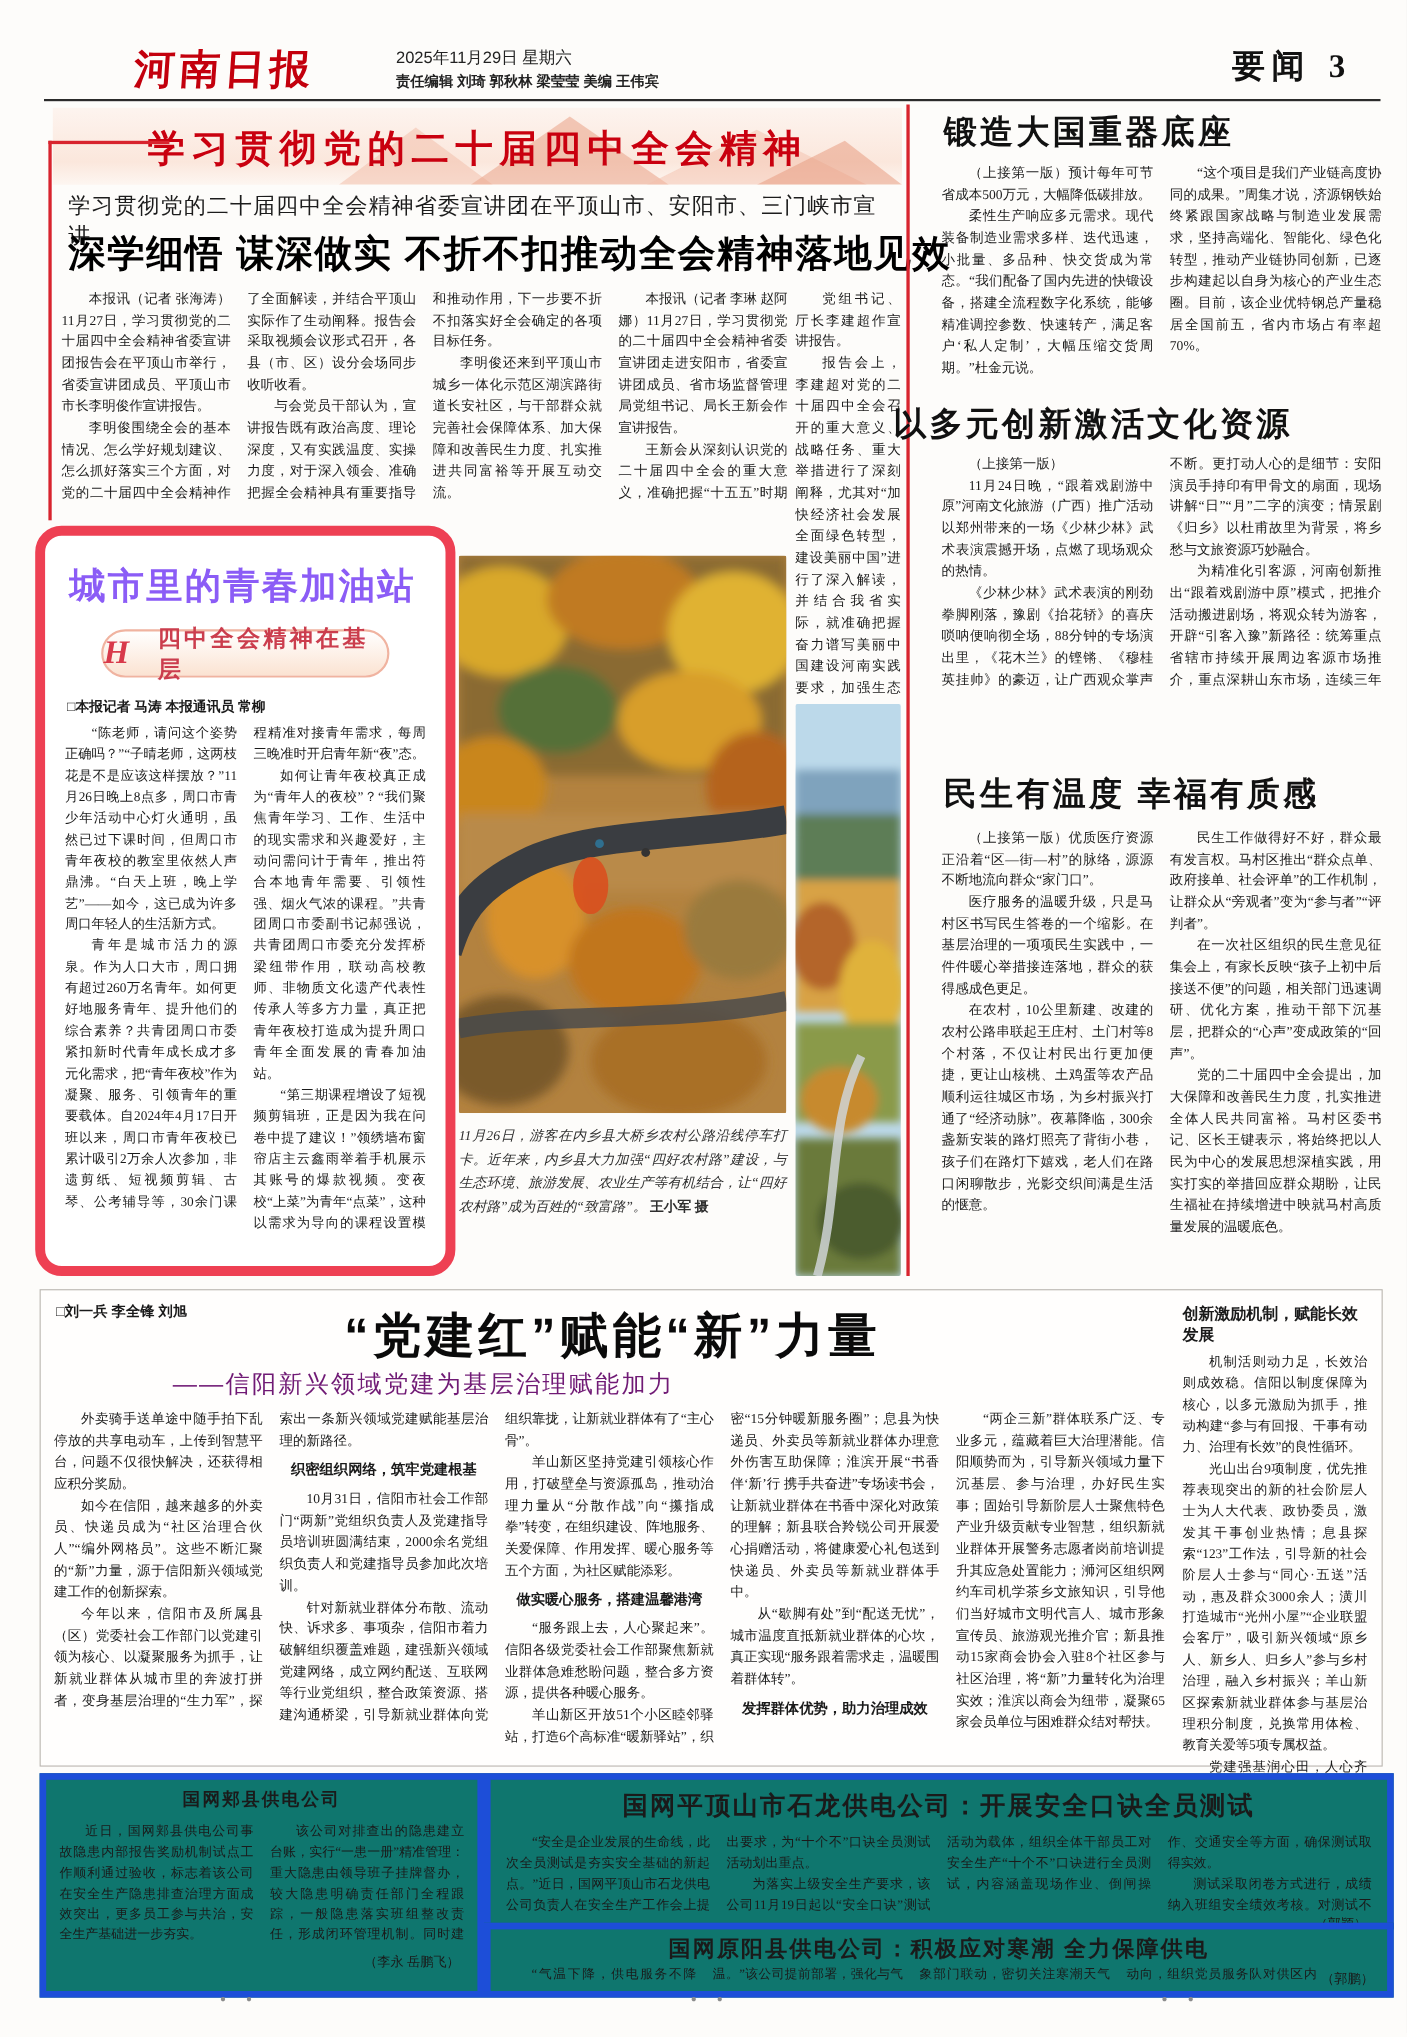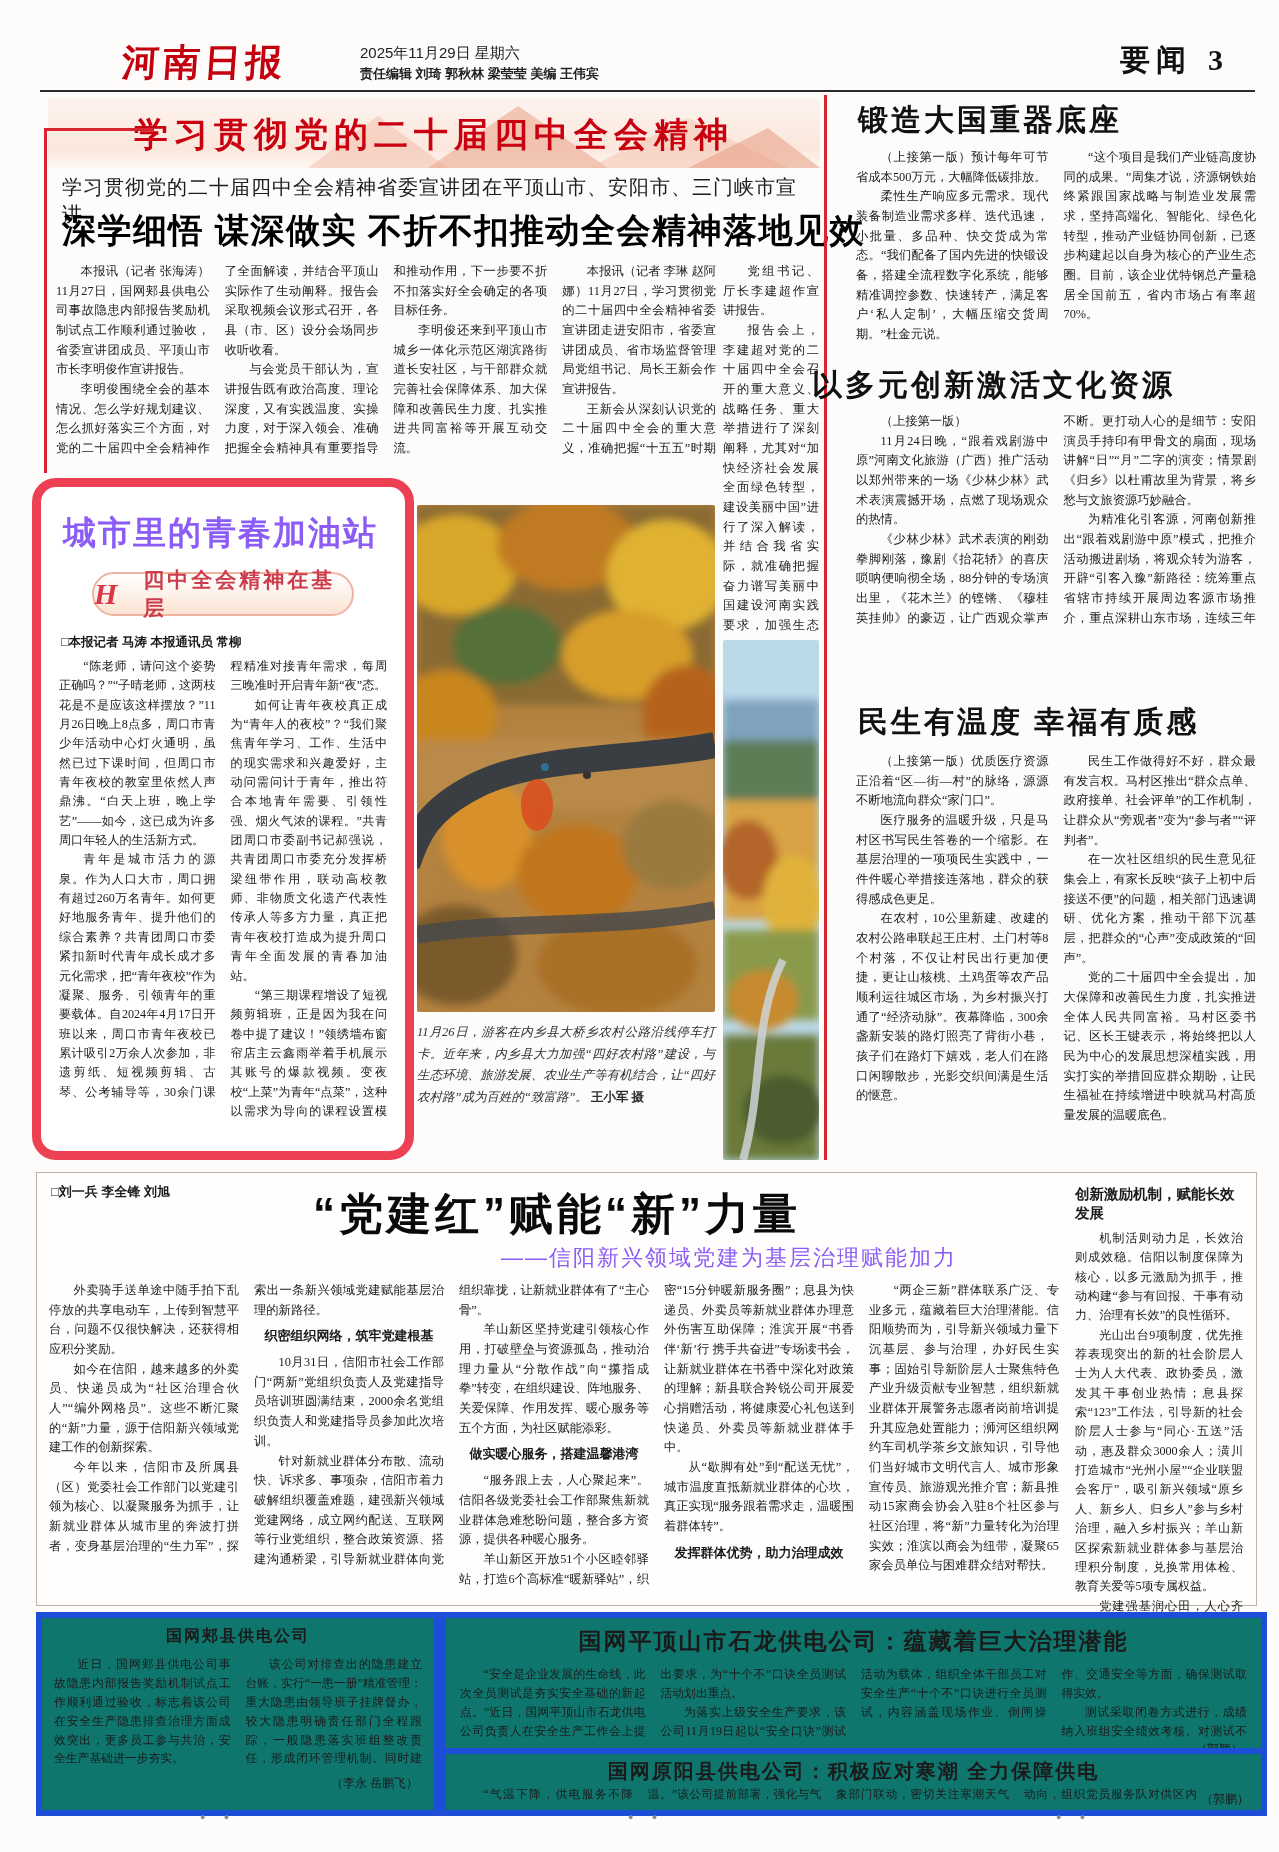--- a/index.html
+++ b/index.html
@@ -36,21 +36,21 @@
   .byline{font-family:"Liberation Sans",sans-serif;font-weight:bold;font-size:12.5px;}
   
   .hl-md{font-family:"Liberation Sans",sans-serif;font-weight:800;font-size:30px;color:#111;letter-spacing:3px;white-space:nowrap;}
   
   .photo{overflow:hidden;border-radius:2px;}
   .caption{font-size:12.5px;line-height:1.72;color:#2e2e2e;text-align:justify;font-style:italic;}
   .caption b{font-style:normal;}
   
   .party-box{border:1px solid #b9b5ae;background:#fffefd;}
   .party-hl{font-family:"Liberation Sans",sans-serif;font-weight:900;font-size:44px;color:#0a0a0a;letter-spacing:4px;text-align:center;white-space:nowrap;}
-  .party-sub{font-family:"Liberation Sans",sans-serif;font-size:22px;color:#8b5cf6;text-align:right;letter-spacing:2px;}
+  .party-sub{font-family:"Liberation Sans",sans-serif;font-size:22px;color:#701a75;text-align:left;letter-spacing:2px;}
   .side-head{font-family:"Liberation Sans",sans-serif;font-weight:bold;font-size:14.5px;margin-bottom:6px;}
   
   .bbox{border:6px solid #1d4ed8;background:#0f766e;}
   .org-name{font-family:"Liberation Sans",sans-serif;font-weight:bold;font-size:16px;text-align:center;letter-spacing:2px;}
   .bbox-hl{font-family:"Liberation Sans",sans-serif;font-weight:900;font-size:21px;text-align:center;letter-spacing:2px;white-space:nowrap;}
   .credit{text-align:right;font-size:12px;}
   .dots{color:#8b8b8b;font-size:9px;letter-spacing:8px;}
 </style>
 </head>
 <body>
@@ -75,21 +75,21 @@
     </svg>
     <div class="banner-title" style="position:relative;margin-top:14px;">学习贯彻党的二十届四中全会精神</div>
   </div>
   <div class="abs red-line" style="left:44px;top:128px;width:110px;height:3px;"></div>
   <div class="abs red-line" style="left:44px;top:128px;width:3px;height:345px;"></div>
 
   <div class="abs deck" style="left:62px;top:174px;width:750px;">学习贯彻党的二十届四中全会精神省委宣讲团在平顶山市、安阳市、三门峡市宣讲</div>
   <div class="abs headline-xl" style="left:62px;top:208px;">深学细悟 谋深做实 不折不扣推动全会精神落地见效</div>
 
   <div class="abs flow cols" style="left:56px;top:262px;width:660px;height:216px;column-count:4;">
-      <p>本报讯（记者 张海涛）11月27日，国网郏县供电公司事故隐患内部报告奖励机制试点工作顺利通过验收，省委宣讲团成员、平顶山市市长李明俊作宣讲报告。</p>
+      <p>本报讯（记者 张海涛）11月27日，学习贯彻党的二十届四中全会精神省委宣讲团报告会在平顶山市举行，省委宣讲团成员、平顶山市市长李明俊作宣讲报告。</p>
       <p>李明俊围绕全会的基本情况、怎么学好规划建议、怎么抓好落实三个方面，对党的二十届四中全会精神作了全面解读，并结合平顶山实际作了生动阐释。报告会采取视频会议形式召开，各县（市、区）设分会场同步收听收看。</p>
       <p>与会党员干部认为，宣讲报告既有政治高度、理论深度，又有实践温度、实操力度，对于深入领会、准确把握全会精神具有重要指导和推动作用，下一步要不折不扣落实好全会确定的各项目标任务。</p>
       <p>李明俊还来到平顶山市城乡一体化示范区湖滨路街道长安社区，与干部群众就完善社会保障体系、加大保障和改善民生力度、扎实推进共同富裕等开展互动交流。</p>
       <p>本报讯（记者 李琳 赵阿娜）11月27日，学习贯彻党的二十届四中全会精神省委宣讲团走进安阳市，省委宣讲团成员、省市场监督管理局党组书记、局长王新会作宣讲报告。</p>
       <p>王新会从深刻认识党的二十届四中全会的重大意义，准确把握“十五五”时期在基本实现社会主义现代化进程中的重要地位和重要意义，全面理解“十五五”时期经济社会发展的战略任务和重大举措，凝聚起推进中国式现代化的磅礴力量，把学习贯彻全会精神同学习领会习近平新时代中国特色社会主义思想贯通起来等方面进行深入阐述。</p>
     </div>
 
   <div class="abs flow" style="left:723px;top:262px;width:96px;height:370px;">
       <p>党组书记、厅长李建超作宣讲报告。</p>
       <p>报告会上，李建超对党的二十届四中全会召开的重大意义、战略任务、重大举措进行了深刻阐释，尤其对“加快经济社会发展全面绿色转型，建设美丽中国”进行了深入解读，并结合我省实际，就准确把握奋力谱写美丽中国建设河南实践要求，加强生态环境保护工作提出了建议。</p>
@@ -230,21 +230,21 @@
   <div class="abs bbox" style="left:36px;top:1612px;width:392px;height:192px;">
     <div class="org-name" style="margin-top:8px;">国网郏县供电公司</div>
     <div class="flow cols" style="margin:8px 12px 0;height:120px;column-count:2;font-size:11.8px;">
         <p>近日，国网郏县供电公司事故隐患内部报告奖励机制试点工作顺利通过验收，标志着该公司在安全生产隐患排查治理方面成效突出，更多员工参与共治，安全生产基础进一步夯实。</p>
         <p>该公司对排查出的隐患建立台账，实行“一患一册”精准管理：重大隐患由领导班子挂牌督办，较大隐患明确责任部门全程跟踪，一般隐患落实班组整改责任，形成闭环管理机制。同时建立事故隐患内部报告奖励机制，对发现重大隐患的员工按月兑现奖励。</p>
       </div>
     <div class="credit" style="margin:0 16px;">（李永 岳鹏飞）</div>
   </div>
 
   <div class="abs bbox" style="left:440px;top:1612px;width:815px;height:130px;">
-    <div class="bbox-hl" style="margin-top:8px;font-size:23px;">国网平顶山市石龙供电公司：蕴藏着巨大治理潜能</div>
+    <div class="bbox-hl" style="margin-top:8px;font-size:23px;">国网平顶山市石龙供电公司：开展安全口诀全员测试</div>
     <div class="flow cols" style="margin:8px 14px 0;height:76px;column-count:4;font-size:11.8px;">
         <p>“安全是企业发展的生命线，此次全员测试是夯实安全基础的新起点。”近日，国网平顶山市石龙供电公司负责人在安全生产工作会上提出要求，为“十个不”口诀全员测试活动划出重点。</p>
         <p>为落实上级安全生产要求，该公司11月19日起以“安全口诀”测试活动为载体，组织全体干部员工对安全生产“十个不”口诀进行全员测试，内容涵盖现场作业、倒闸操作、交通安全等方面，确保测试取得实效。</p>
         <p>测试采取闭卷方式进行，成绩纳入班组安全绩效考核。对测试不合格的员工，先后组织5场专题学习、实操演练，并将“十个不”口诀与外包队伍安全管理相结合，确保人人过关、个个达标。</p>
       </div>
     <div class="credit" style="margin:0 18px;">（郭颖）</div>
   </div>
 
   <div class="abs bbox" style="left:440px;top:1748px;width:815px;height:56px;">
     <div class="bbox-hl" style="margin-top:4px;font-size:20px;">国网原阳县供电公司：积极应对寒潮  全力保障供电</div>

